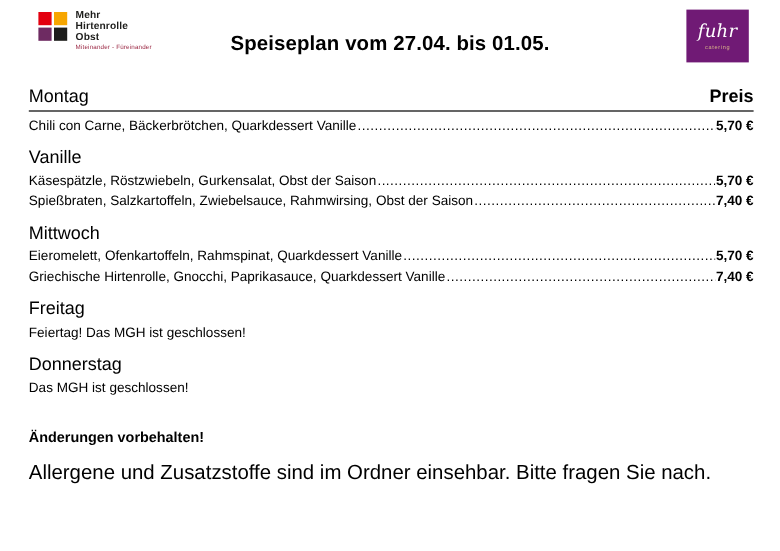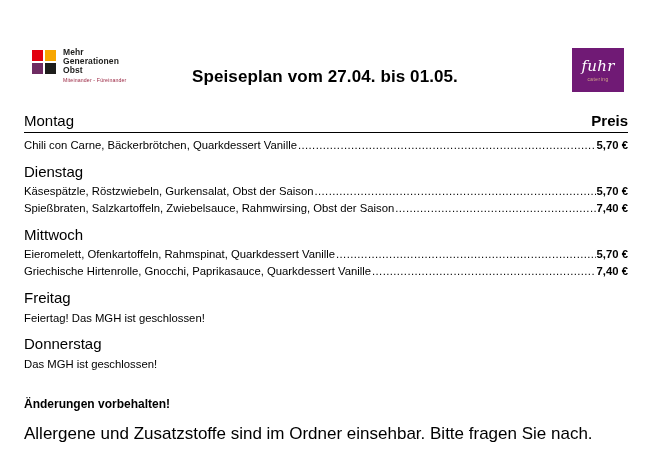--- a/index.html
+++ b/index.html
@@ -14,21 +14,20 @@
     color: #000000;
     overflow: hidden;
     position: relative;
   }
 
   .page {
     width: 650px;
     height: 406px;
     box-sizing: border-box;
     position: relative;
-    margin-top: 40px;
   }
 
   
   .header {
     position: relative;
     height: 62px;
   }
 
   .logo-left {
     position: absolute;
@@ -195,21 +194,21 @@
 
     <div class="logo-left">
       <div class="logo-mark">
         <span class="sq a"></span>
         <span class="sq b"></span>
         <span class="sq c"></span>
         <span class="sq d"></span>
       </div>
       <div class="logo-text">
         <span class="l1">Mehr</span>
-        <span class="l2">Generationen</span>
+        <span class="l2">Hirtenrolle</span>
         <span class="l3">Obst</span>
         <span class="l4">Miteinander - Füreinander</span>
       </div>
     </div>
 
     <div class="title">Speiseplan vom 27.04. bis 01.05.</div>
 
     <div class="logo-right">
       <span class="brand">fuhr</span>
       <span class="sub">catering</span>
@@ -225,21 +224,21 @@
             <span class="price-label">Preis</span>
           </div>
           <hr class="rule">
           <div class="item">
             <span class="desc">Chili con Carne, Bäckerbrötchen, Quarkdessert Vanille</span>
             <span class="dots">....................................................................................................................................................................</span>
             <span class="price">5,70 €</span>
           </div>
         </div>
         <div class="section">
-          <span class="day">Dienstag</span>
+          <span class="day">Vanille</span>
           <div class="item">
             <span class="desc">Käsespätzle, Röstzwiebeln, Gurkensalat, Obst der Saison</span>
             <span class="dots">....................................................................................................................................................................</span>
             <span class="price">5,70 €</span>
           </div>
           <div class="item">
             <span class="desc">Spießbraten, Salzkartoffeln, Zwiebelsauce, Rahmwirsing, Obst der Saison</span>
             <span class="dots">....................................................................................................................................................................</span>
             <span class="price">7,40 €</span>
           </div>

